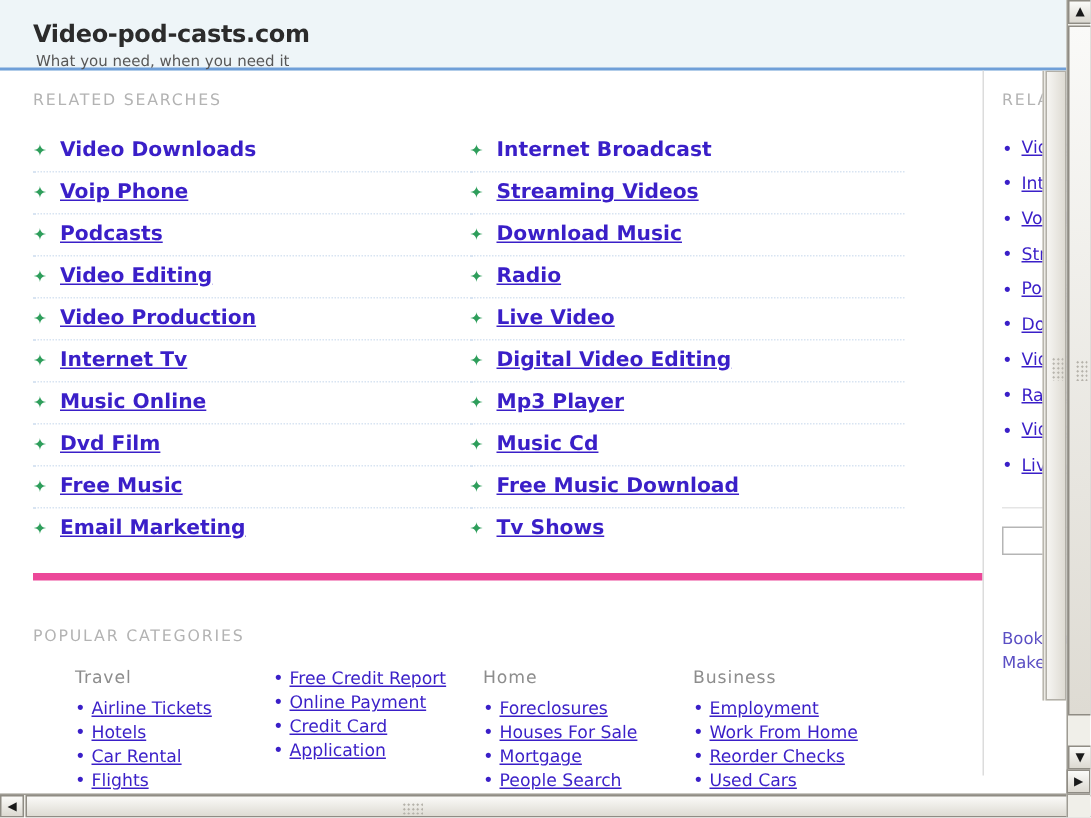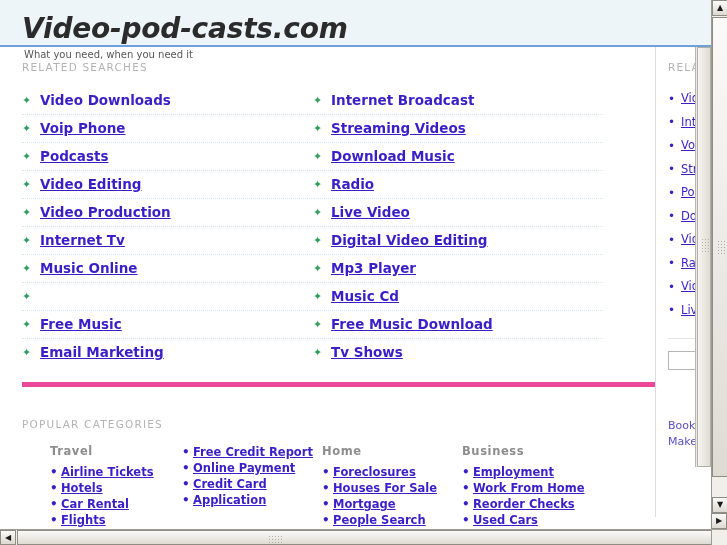--- a/index.html
+++ b/index.html
@@ -27,27 +27,26 @@
 
   
   .site-header {
     background: #eef5f8;
     border-bottom: 2px solid #6f9fd8;
     padding: 14px 0 12px 22px;
     height: 47px;
     box-sizing: border-box;
   }
   .site-title {
-    font-size: 28px;
+    font-size: 16px;
     font-weight: bold;
     color: #2b2b2b;
     letter-spacing: -0.2px;
     margin: 0;
     line-height: 1.1;
-    font-style: italic;
   }
   .site-tagline {
     font-size: 10px;
     color: #575757;
     margin: 4px 0 0 2px;
     line-height: 1.1;
   }
 
   
   .page-body {
@@ -131,21 +130,20 @@
   }
   .cats-grid {
     display: flex;
     margin-top: 14px;
   }
   .cat-col {
     width: 144px;
     flex: 0 0 144px;
     padding-left: 28px;
     box-sizing: border-box;
-    font-weight: bold;
   }
   .cat-col.c2 { padding-left: 16px; width: 148px; flex: 0 0 148px; }
   .cat-col.c3 { padding-left: 8px; width: 140px; flex: 0 0 140px; }
   .cat-col.c4 { padding-left: 8px; width: 150px; flex: 0 0 150px; }
 
   .cat-title {
     font-size: 11.5px;
     color: #8d8d8d;
     letter-spacing: 0.6px;
     margin-bottom: 6px;
@@ -368,20 +366,21 @@
             <li>
                 <span class="star-bullet">✦</span>
                 <a class="rs-link" href="#">Internet Tv</a>
               </li>
             <li>
                 <span class="star-bullet">✦</span>
                 <a class="rs-link" href="#">Music Online</a>
               </li>
             <li>
                 <span class="star-bullet">✦</span>
+                <a class="rs-link" href="#">Dvd Film</a>
               </li>
             <li>
                 <span class="star-bullet">✦</span>
                 <a class="rs-link" href="#">Free Music</a>
               </li>
             <li>
                 <span class="star-bullet">✦</span>
                 <a class="rs-link" href="#">Email Marketing</a>
               </li>
           </ul>

